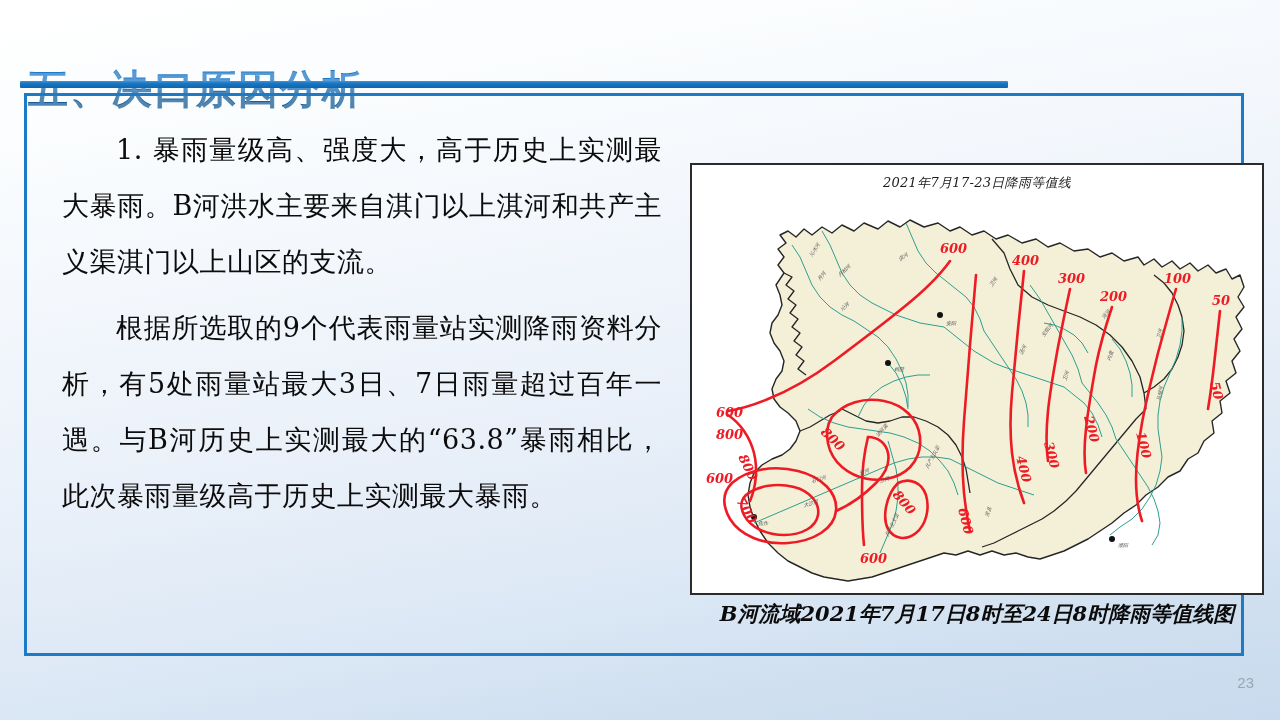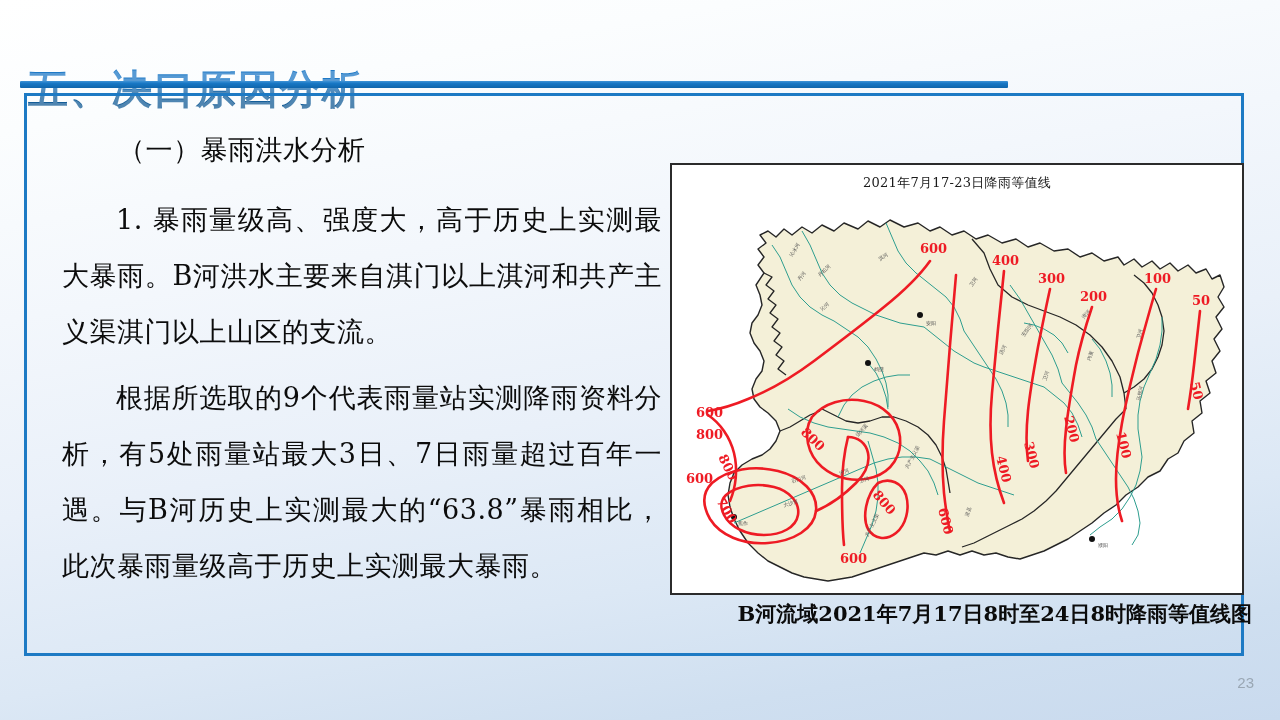--- a/index.html
+++ b/index.html
@@ -55,41 +55,41 @@
   }
   .para{
     margin:0 0 10px 0;
     text-indent:54px;
     text-align:justify;
     text-justify:inter-ideograph;
   }
 
   
   .figure{
-    position:absolute;left:670px;top:163px;width:574px;height:548px;
+    position:absolute;left:690px;top:163px;width:574px;height:548px;font-style:italic;
   }
   .map-frame{
     position:absolute;left:0;top:0;width:574px;height:432px;
     box-sizing:border-box;
     border:2px solid #2b2b2b;
     background:#ffffff;
     overflow:hidden;
   }
   .map-title{
     position:absolute;left:0;top:9px;width:100%;
     text-align:center;
     font-size:13px;
     color:#1a1a1a;
     font-family:"DejaVu Serif","Liberation Serif",serif;
     letter-spacing:.3px;
   }
   .map-svg{position:absolute;left:0;top:0;width:574px;height:432px;}
   .fig-caption{
     position:absolute;left:-8px;top:437px;width:590px;
-    text-align:right;
+    text-align:center;
     font-family:"DejaVu Serif","Liberation Serif",serif;
     font-weight:bold;
     font-size:21px;
     color:#0b0b0b;
     white-space:nowrap;
   }
 
   
   .page-num{
     position:absolute;right:26px;bottom:29px;
@@ -108,21 +108,20 @@
 </style>
 </head>
 <body>
 
 <div class="slide-title">五、决口原因分析</div>
 <div class="title-rule"></div>
 
 <div class="content-box"></div>
 
 <div class="text-col">
-  <p class="sub-head">（一）暴雨洪水分析</p>
   <p class="para">1. 暴雨量级高、强度大，高于历史上实测最大暴雨。B河洪水主要来自淇门以上淇河和共产主义渠淇门以上山区的支流。</p>
   <p class="para">根据所选取的9个代表雨量站实测降雨资料分析，有5处雨量站最大3日、7日雨量超过百年一遇。与B河历史上实测最大的“63.8”暴雨相比，此次暴雨量级高于历史上实测最大暴雨。</p>
 </div>
 
 <div class="figure">
   <div class="map-frame">
     <div class="map-title">2021年7月17-23日降雨等值线</div>
 
     <svg class="map-svg" viewBox="0 0 574 432">
 

